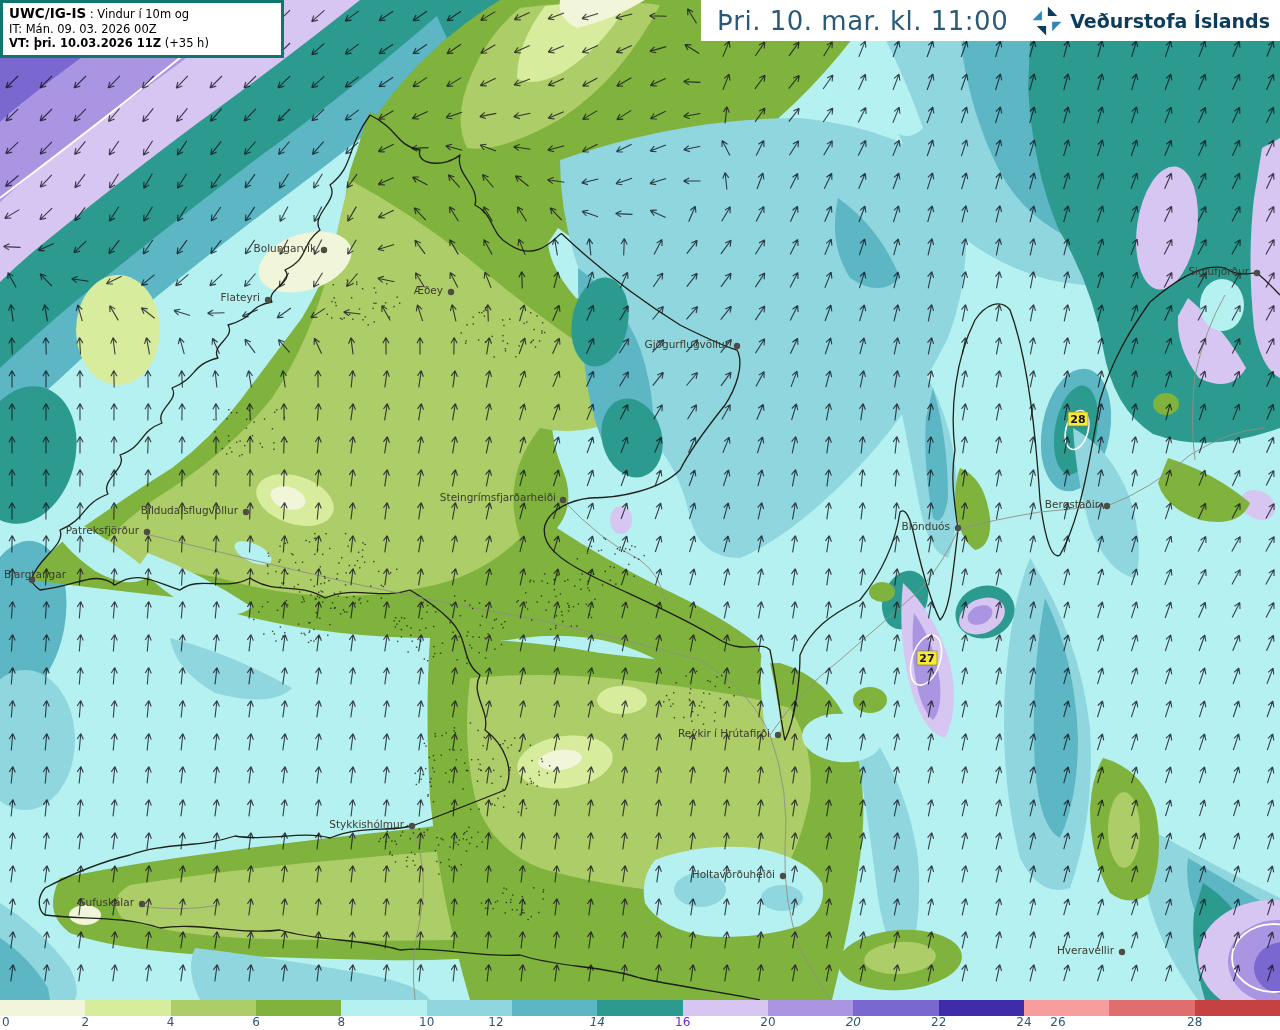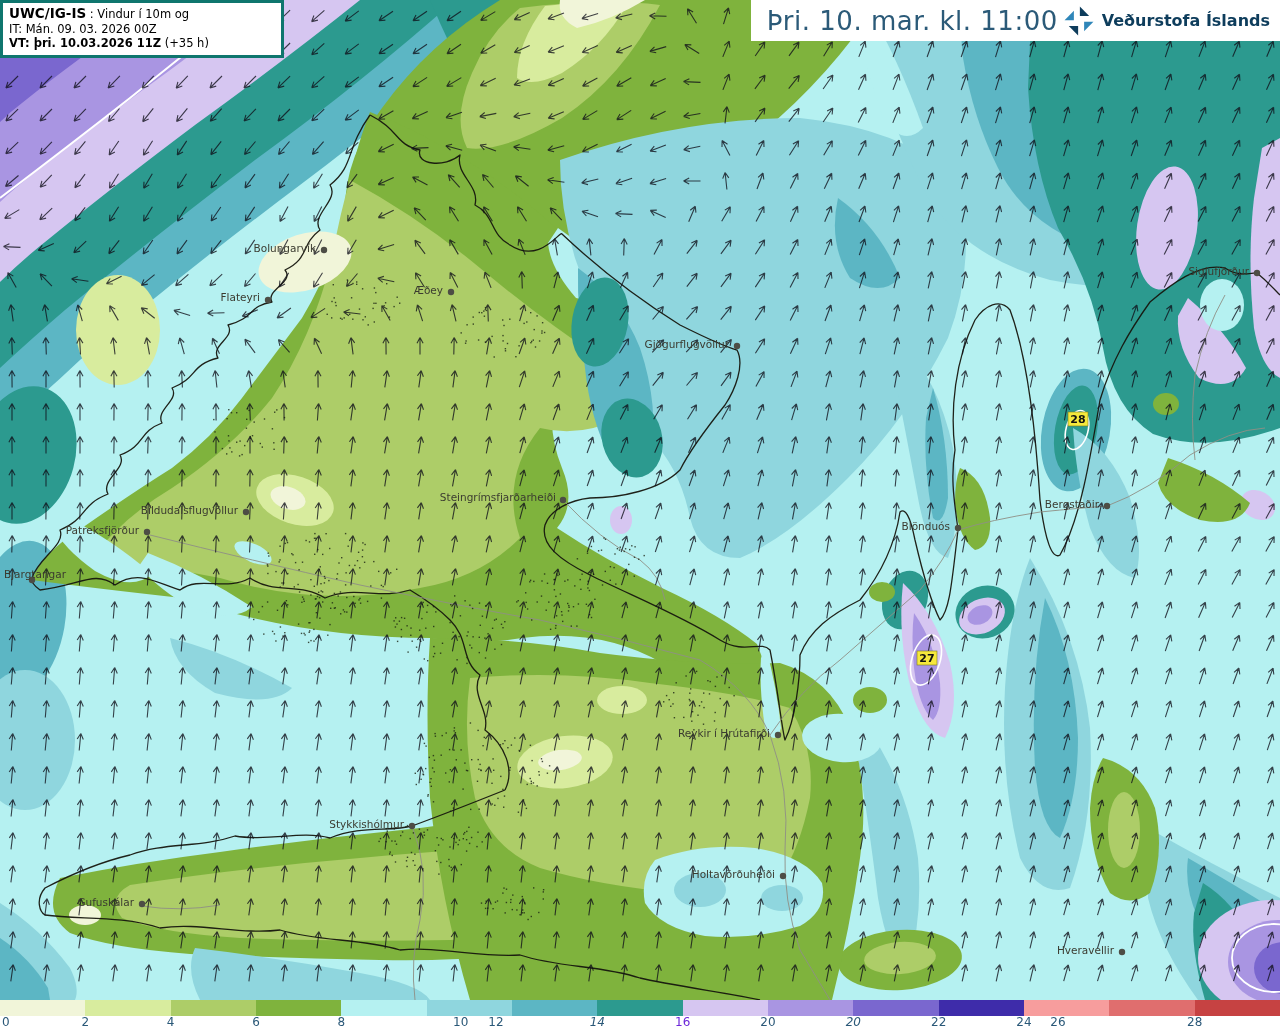--- a/index.html
+++ b/index.html
@@ -6,24 +6,24 @@
   .stage{position:relative;width:1280px;height:1030px;overflow:hidden;
          font-family:"DejaVu Sans","Liberation Sans",sans-serif;background:#b5f1f1;}
   #map-svg{position:absolute;left:0;top:0;}
   
   .info-box{position:absolute;left:0;top:0;width:266px;background:#ffffff;
             border:3px solid #0f766e;padding:3px 6px 4px 6px;font-size:11.5px;line-height:14.5px;color:#000;z-index:30;}
   .info-box .t1b{font-weight:bold;font-size:13.5px;}
   .info-box .b{font-weight:bold;}
   
   .title-bar{position:absolute;right:0;top:0;height:41px;background:#ffffff;display:flex;
-             align-items:center;padding:0 10px 0 16px;gap:4px;z-index:30;}
+             align-items:center;padding:0 10px 0 16px;gap:22px;z-index:30;}
   .title-date{font-size:26px;letter-spacing:0.5px;}
   .brand{display:flex;align-items:center;gap:6px;}
-  .brand-name{font-size:16px;font-weight:bold;text-align:right;}
+  .brand-name{font-size:19px;font-weight:bold;text-align:right;}
   
   .legend{position:absolute;left:0;top:1000px;width:1280px;height:30px;z-index:25;background:#ffffff;}
   .legend-bar{position:absolute;left:0;top:0;width:1280px;height:16px;display:flex;}
   .legend-bar .seg{flex:1 1 0;height:16px;}
   .legend-ticks{position:absolute;left:0;top:16px;width:1280px;height:14px;background:#ffffff;}
   .legend-ticks .tick{position:absolute;top:-1px;font-size:12px;transform:translateX(-50%);}
   .legend-ticks .tick.first{transform:none;}
 </style>
 </head>
 <body>
@@ -828,21 +828,21 @@
         <div class="seg" style="background: rgb(247, 157, 157);"></div>
         <div class="seg" style="background: rgb(224, 110, 110);"></div>
         <div class="seg" style="background: rgb(198, 66, 66);"></div>
       </div>
     <div class="legend-ticks" id="legend-ticks">
         <span class="tick first" style="left: 2px; color: rgb(42, 88, 120);">0</span>
         <span class="tick" style="left: 85.3333px; color: rgb(42, 88, 120);">2</span>
         <span class="tick" style="left: 170.667px; color: rgb(42, 88, 120);">4</span>
         <span class="tick" style="left: 256px; color: rgb(42, 88, 120);">6</span>
         <span class="tick" style="left: 341.333px; color: rgb(42, 88, 120);">8</span>
-        <span class="tick" style="left: 426.667px; color: rgb(42, 88, 120); margin-left: 34px;">10</span>
+        <span class="tick" style="left: 426.667px; color: rgb(42, 88, 120);">10</span>
         <span class="tick" style="left: 496px; color: rgb(42, 88, 120);">12</span>
         <span class="tick" style="left: 597.333px; color: rgb(42, 88, 120); font-style: italic;">14</span>
         <span class="tick" style="left: 682.667px; color: #6d28d9;">16</span>
         <span class="tick" style="left: 768px; color: rgb(42, 88, 120);">20</span>
         <span class="tick" style="left: 853.333px; color: rgb(42, 88, 120); font-style: italic;">20</span>
         <span class="tick" style="left: 938.667px; color: rgb(42, 88, 120);">22</span>
         <span class="tick" style="left: 1024px; color: rgb(42, 88, 120);">24</span>
         <span class="tick" style="left: 1058px; color: rgb(42, 88, 120);">26</span>
         <span class="tick" style="left: 1194.67px; color: rgb(42, 88, 120);">28</span>
       </div>

